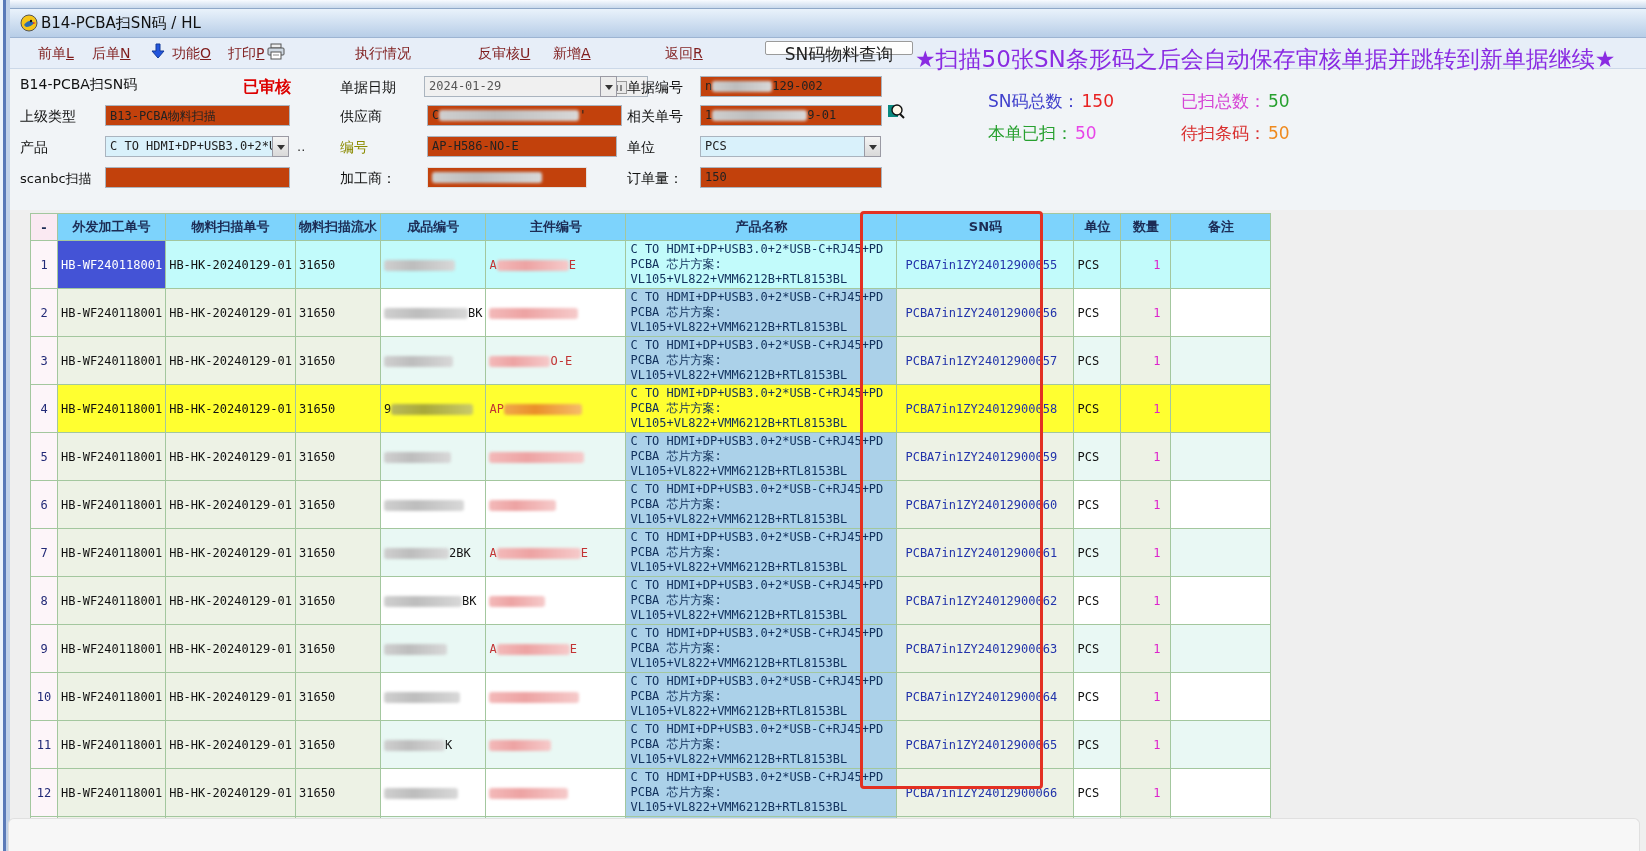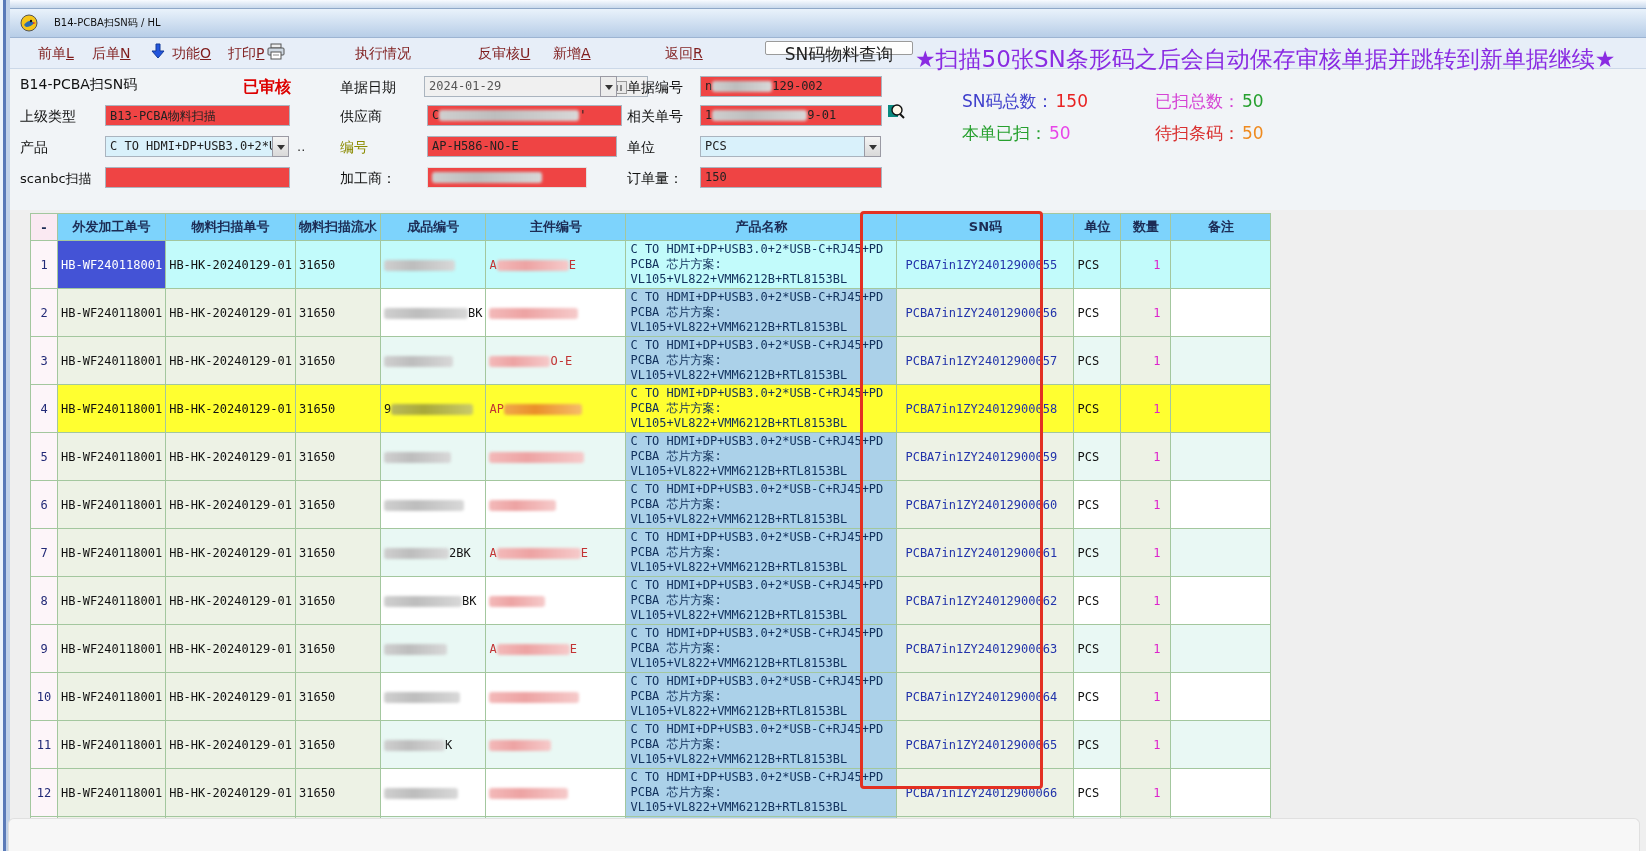--- a/index.html
+++ b/index.html
@@ -8,56 +8,56 @@
   #screen { position:absolute; inset:0; }
 
   
   .frame-top { position:absolute; left:0; top:0; width:1646px; height:9px;
     background:linear-gradient(#f8fbff,#c9d9ec); border-bottom:1px solid #8fa8c8; }
   .frame-left { position:absolute; left:0; top:0; width:10px; height:851px;
     background:linear-gradient(to right,#eef4fb 0 3px,#5a7ab8 3px 6px,#c2d2e8 6px 10px); }
   .titlebar { position:absolute; left:10px; top:9px; right:0; height:29px;
     background:linear-gradient(#e9f2fb,#b7cde7); border-bottom:1px solid #9db4d2;
     display:flex; align-items:center; padding-left:10px; }
-  .titlebar .t-text { font-size:10px; color:#111; margin-left:16px; }
+  .titlebar .t-text { font-size:15px; color:#111; margin-left:3px; }
   .app-icon { width:18px; height:18px; display:inline-block; }
 
   .toolbar { position:absolute; left:10px; top:38px; right:0; height:31px;
     background:#e7eef8; border-bottom:1px solid #ccd8e8; }
   .tb-item { position:absolute; top:7px; font-size:14px; color:#7f1d1d; cursor:pointer; white-space:nowrap; }
   .tb-item u { text-decoration:underline; }
   .tb-icon { position:absolute; top:5px; }
   .query-btn { position:absolute; left:755px; top:3px; width:148px; height:14px;
     background:#fdfdfd; border:1px solid #9a9a9a; border-radius:2px;
     font-size:17px; color:#222; text-align:center; line-height:25px; cursor:pointer;
     box-shadow:0 1px 0 #fff inset; }
 
   .formarea { position:absolute; left:10px; top:69px; right:0; height:141px; background:#f1f4f7; }
   .flabel { position:absolute; font-size:14px; color:#111; white-space:nowrap; }
   .flabel.olive { color:#8b8b00; }
-  .fvalue { position:absolute; height:21px; background:#ef4444; border:1px solid #aab4bf;
+  .fvalue { position:absolute; height:21px; background:#c2410c; border:1px solid #aab4bf;
     font-size:12px; font-family:"DejaVu Sans Mono", monospace; color:#222;
     padding:2px 4px; white-space:nowrap; overflow:hidden; }
   .fvalue.cyanbg { background:#d9f1fb; }
   .fvalue.graybg { background:#f0f0f0; color:#555; }
   .combo-arrow { position:absolute; width:17px; height:21px; background:linear-gradient(#f4f4f4,#d9d9d9);
     border:1px solid #9a9aa4; text-align:center; cursor:pointer; }
   .combo-arrow:after { content:""; display:inline-block; margin-top:8px;
     border:4px solid transparent; border-top:5px solid #333; }
   .cal-glyph { position:absolute; width:14px; height:13px; background:#e8e8e8; border:1px solid #999;
     top:4px; }
   .cal-glyph:after{ content:""; position:absolute; left:2px; top:3px; width:8px; height:6px;
     background:repeating-linear-gradient(to right,#888 0 2px,#e8e8e8 2px 4px); }
   .doc-title { position:absolute; left:20px; top:76px; font-size:14px; font-weight:normal; color:#111; }
   .audit-stamp { position:absolute; left:243px; top:77px; font-size:16px; font-weight:bold; color:#dd0000; }
   .dots { position:absolute; font-size:13px; color:#333; }
   .mag-btn { position:absolute; left:886px; top:101px; width:20px; height:20px; cursor:pointer; }
 
   .banner { position:absolute; left:915px; top:44px; width:690px; font-size:23px; white-space:nowrap; }
-  .stat { position:absolute; font-size:17px; white-space:nowrap; }
+  .stat { position:absolute; font-size:17px; white-space:nowrap;margin-left:26px; }
   .stat .sv { margin-left:2px; }
 
   
   .blob { display:inline-block; height:11px; border-radius:3px; vertical-align:middle;
     background:linear-gradient(90deg,#cfcfcf,#bdbdbd 40%,#d8d8d8); filter:blur(1.6px); }
   .blob.red { background:linear-gradient(90deg,#f3b9b9,#eda3a3 40%,#f6caca); }
   .blob.olive { background:linear-gradient(90deg,#b9b95a,#a8a83a 40%,#caca6a); }
   .blob.orange { background:linear-gradient(90deg,#f0a74a,#ea8f2a 40%,#f6bc6a); }
   .frag { font-family:"DejaVu Sans Mono", monospace; }
   .redtx { color:#c23434; filter:blur(.4px); }

